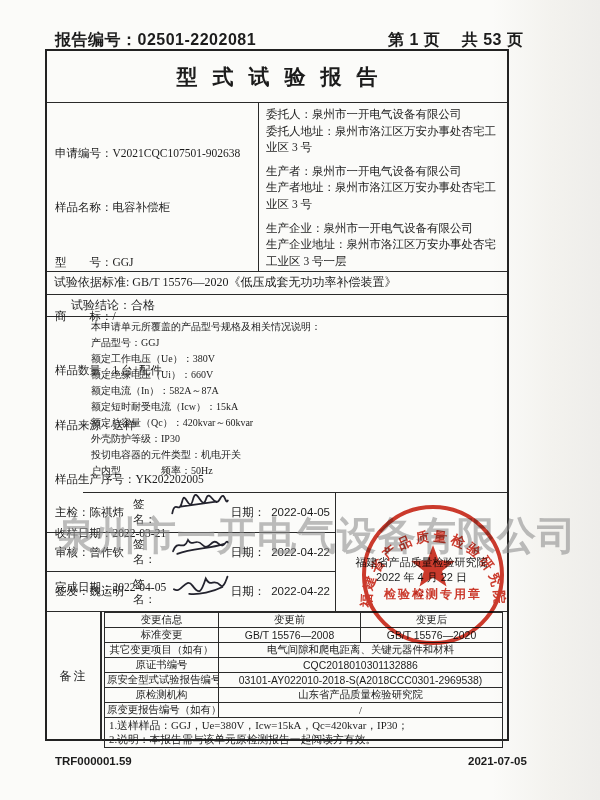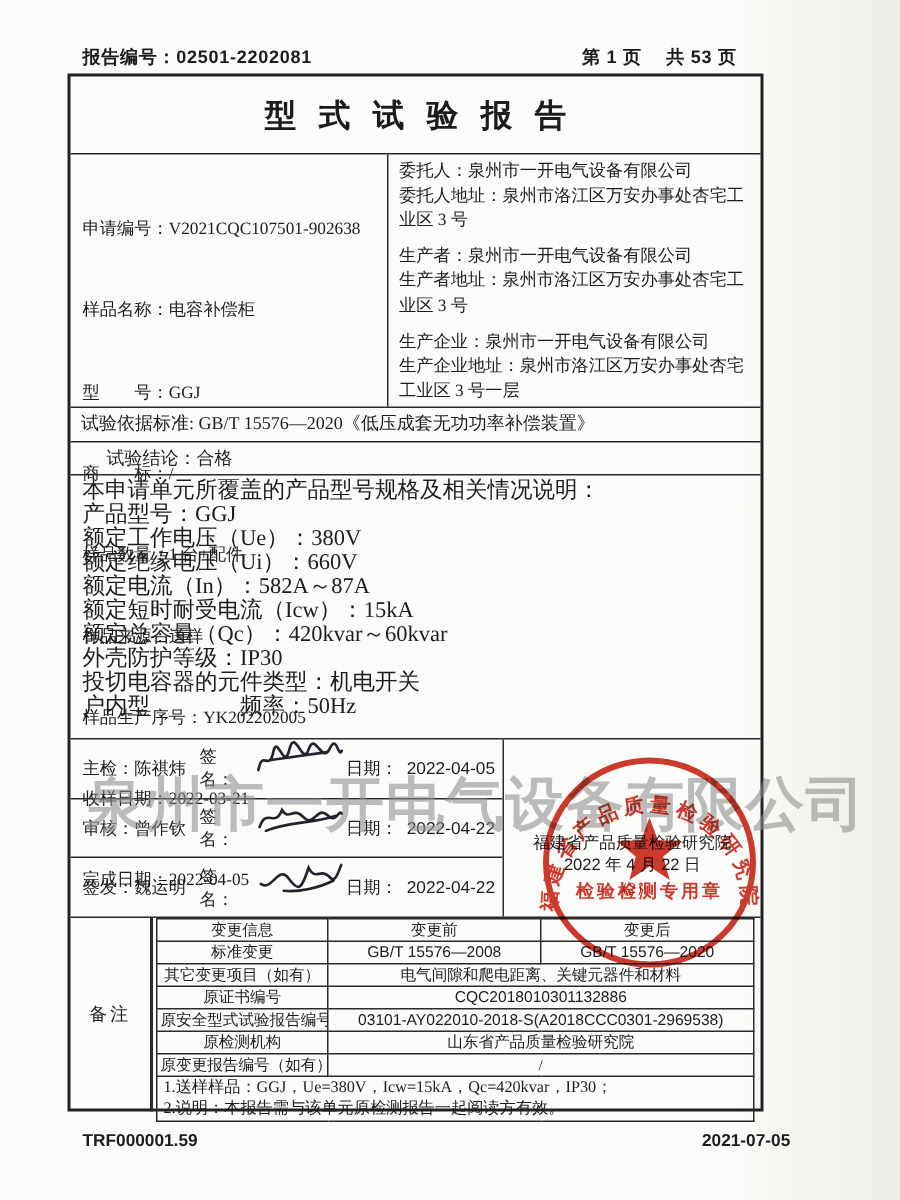--- a/index.html
+++ b/index.html
@@ -6,21 +6,21 @@
   html,body { width:600px; height:800px; }
   body {
     font-family:"Liberation Serif", serif;
     background:#eceae6;
   }
   .page {
     position:relative; width:600px; height:800px; overflow:hidden;
     background:linear-gradient(90deg,#fbfbf9 0%,#fbfbf9 82%,#f3f2ee 92%,#eeedea 100%);
     color:#1c1c1c;
   }
-  .hdr-text { position:absolute; top:30px; font-size:12px; font-weight:bold;
+  .hdr-text { position:absolute; top:30px; font-size:16px; font-weight:bold;
     font-family:"Liberation Sans", sans-serif; letter-spacing:.5px; }
   .report-no { left:55px; }
   .page-info { left:388px; }
 
   .doc-box {
     position:absolute; left:45px; top:49px; width:464px; height:692px;
     border:2px solid #222;
   }
   .row-b { border-bottom:1.6px solid #2a2a2a; }
 
@@ -30,21 +30,21 @@
   .info-row { height:169px; display:flex; }
   .info-left { width:212px; border-right:1.6px solid #2a2a2a; padding:5px 2px 0 8px;
     font-size:11.5px; line-height:18.1px; white-space:pre-wrap; }
   .info-right { flex:1; padding:3px 4px 0 7px; font-size:11.5px; line-height:16.6px; }
   .info-right p { white-space:pre-wrap; }
   .info-right p.gap { margin-top:7px; }
 
   .standard-row { height:23px; font-size:12px; line-height:21px; padding-left:7px; white-space:nowrap;font-family:Liberation Serif, serif; }
   .conclusion-row { height:22px; font-size:12px; line-height:20px; padding-left:24px; }
 
-  .specs-cell { height:176px; padding:2px 8px 0 8px; font-size:15px; line-height:16px; }
+  .specs-cell { height:176px; padding:2px 8px 0 8px; font-size:10px; line-height:16px;margin-left:36px; }
   .specs-cell div { white-space:pre-wrap; }
 
   .sig-section { height:119px; display:flex; }
   .sig-left { width:289px; border-right:1.6px solid #2a2a2a; display:flex; flex-direction:column; }
   .sig-row { flex:1; display:flex; align-items:center; padding:0 5px 0 8px; font-size:11.5px; }
   .sig-row .role { width:88px; }
   .sig-row .signwrap { display:flex; width:110px; }
   .sig-row .datewrap { margin-left:auto; white-space:nowrap; }
   .sig-row .datewrap b { font-family:"Liberation Sans", sans-serif; font-weight:normal; margin-left:6px;text-align:right; }
   .scribble { margin-left:2px; transform:rotate(-5deg) translateY(-4px); }

